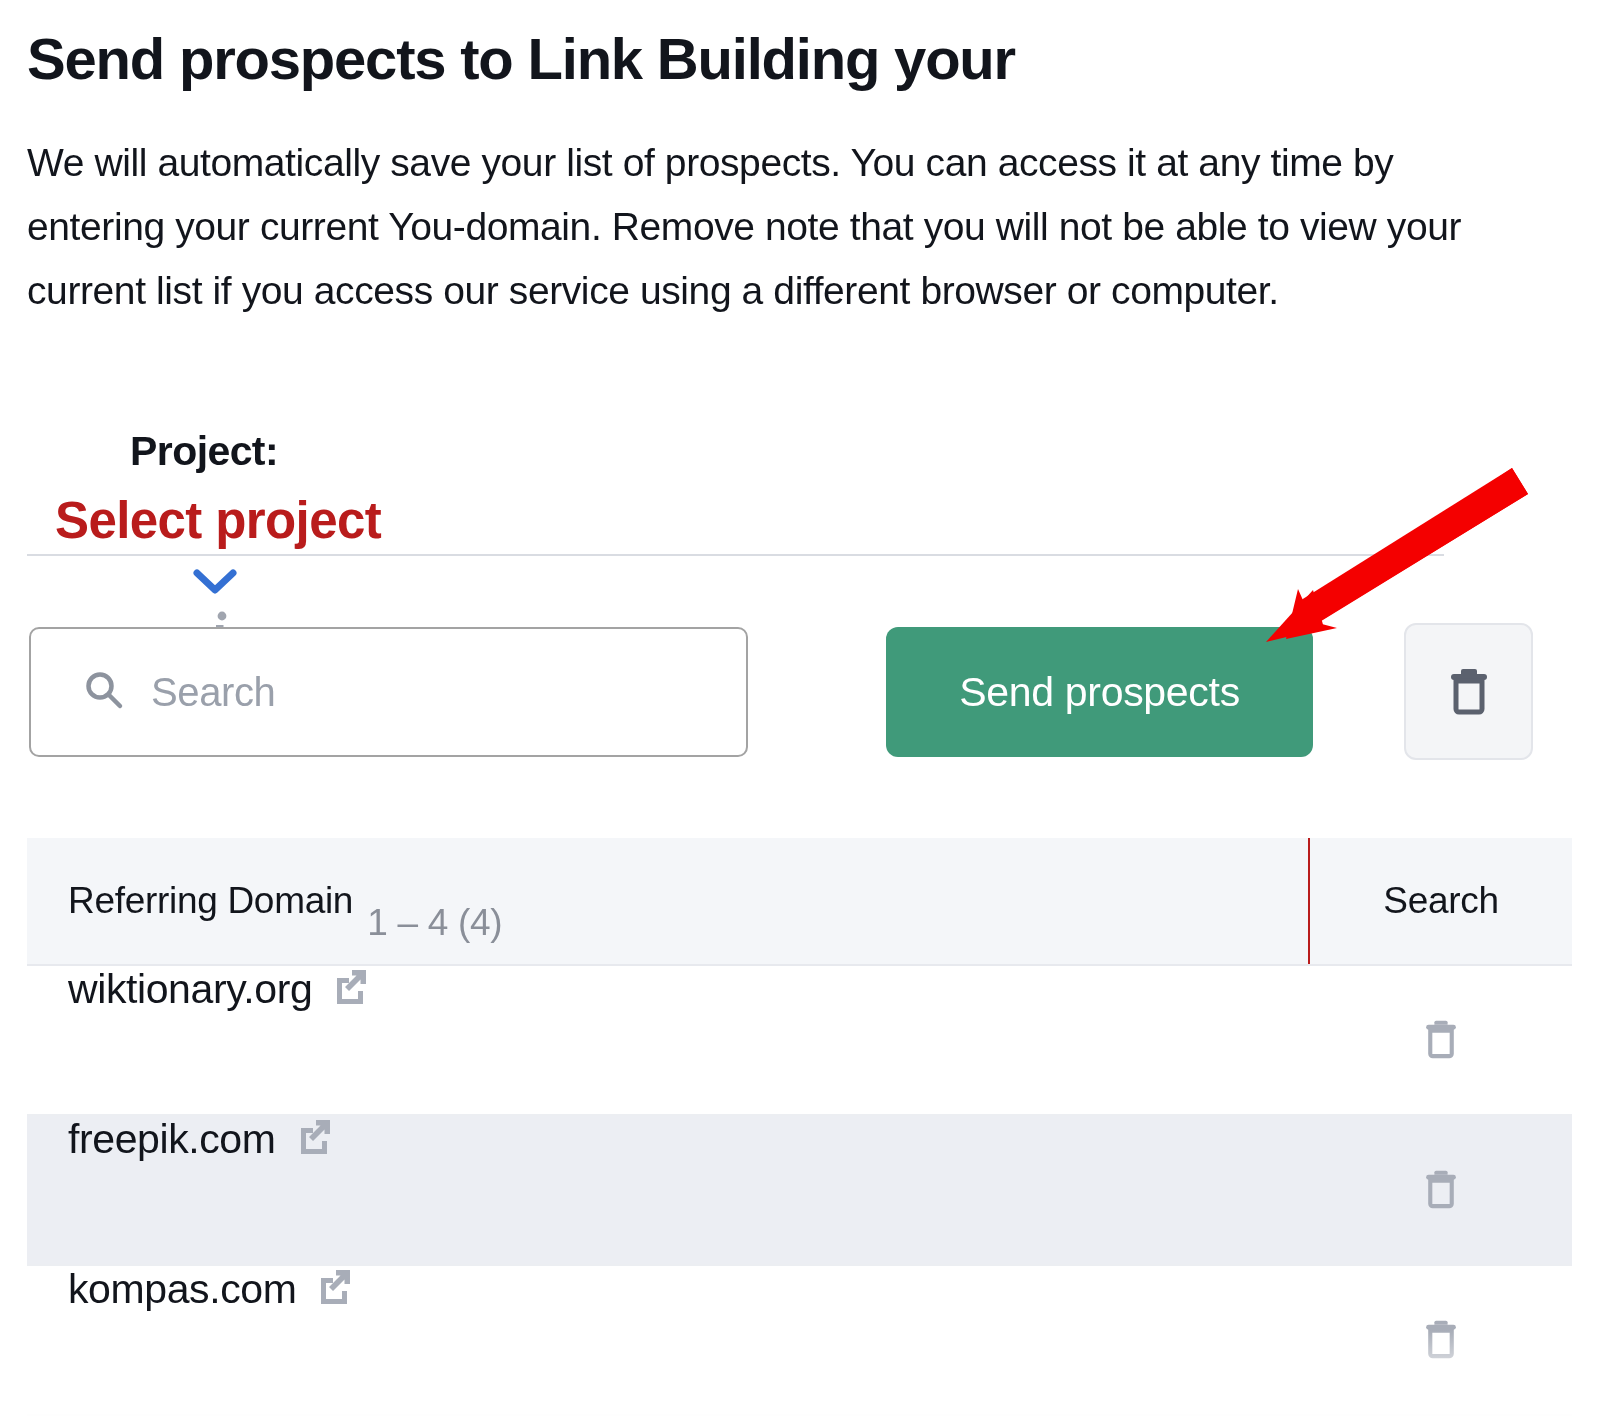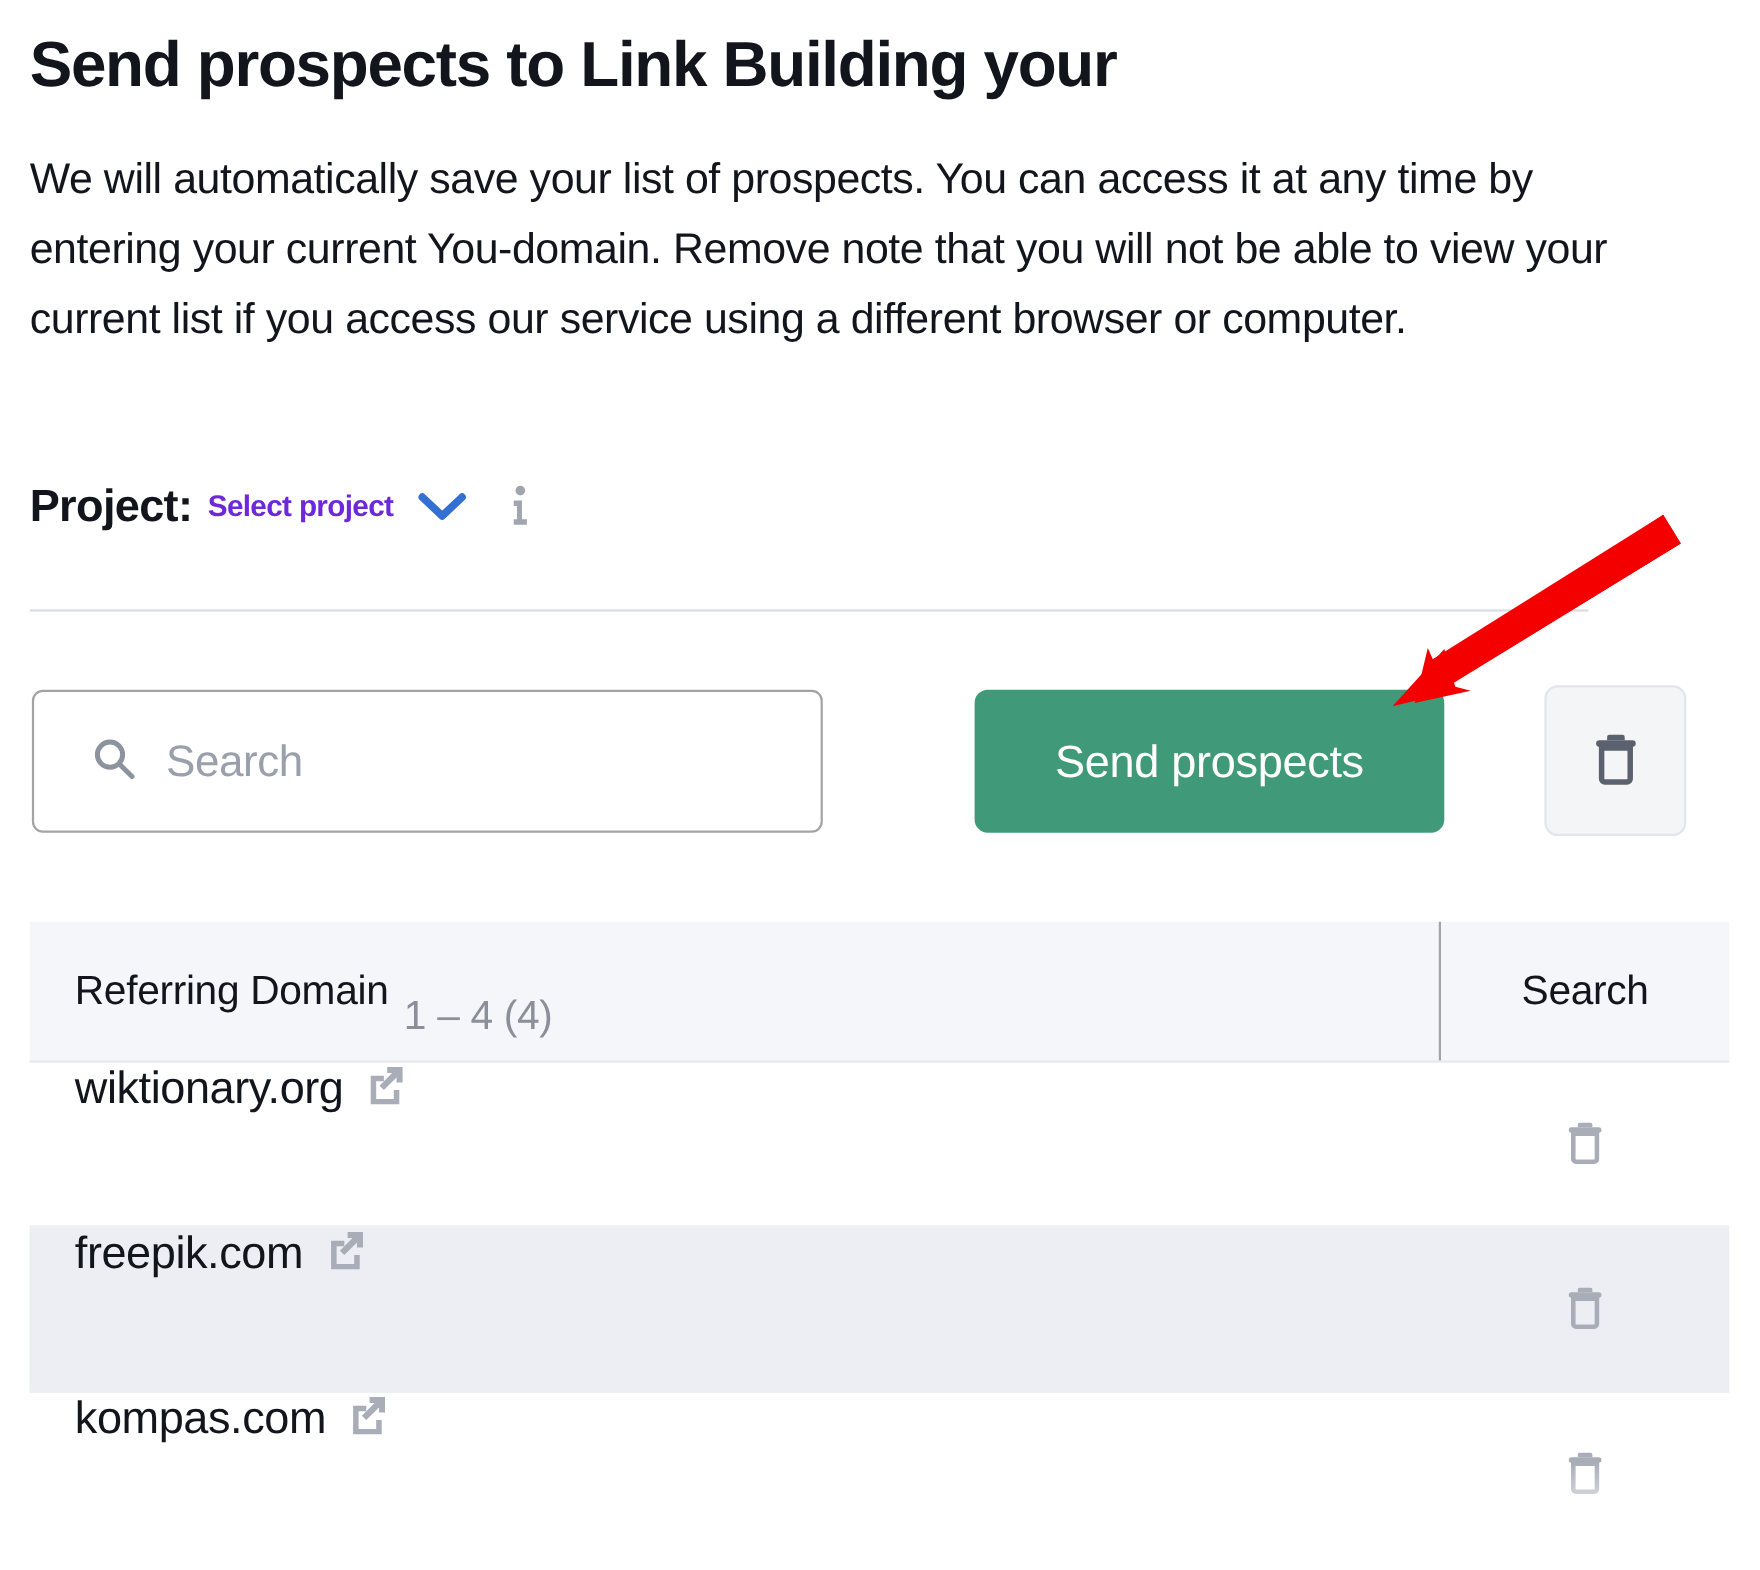--- a/index.html
+++ b/index.html
@@ -19,28 +19,28 @@
   }
   .intro {
     position:absolute; left:27px; top:131px; width:1510px;
     font-size:39px; line-height:64px; font-weight:400;
     color:#12151c; letter-spacing:-0.4px;
   }
 
   
   .project-row {
     position:absolute; left:27px; top:428px;
-    display:flex; align-items:center; gap:0px; height:64px;
+    display:flex; align-items:center; gap:16px; height:64px;flex-direction:column;
   }
   .project-label {
     font-size:41px; font-weight:700; color:#12151c; letter-spacing:-0.6px;
   }
   .project-select {
-    font-size:27px; font-weight:700; color:#6d28d9;
-    letter-spacing:-0.6px; margin-left:14px; cursor:pointer;
+    font-size:51px; font-weight:700; color:#b91c1c;
+    letter-spacing:-0.6px; margin-left:28px; cursor:pointer;
   }
   .chevron { margin-left:22px; display:flex; align-items:center; cursor:pointer; }
   .info-icon {
     margin-left:36px; display:flex; align-items:center; justify-content:center;
     width:26px; height:36px;
   }
 
   .divider {
     position:absolute; left:27px; top:554px; width:1417px; height:2px;
     background:#d9dce2;
@@ -77,21 +77,21 @@
 
   
   .table { position:absolute; left:27px; top:838px; width:1545px; }
   .t-head {
     display:flex; height:128px; background:#f4f6f9;
     border-bottom:2px solid #e7e9ee;
   }
   .th-domain {
     flex:1; display:flex; align-items:center; padding-left:41px;
     font-size:37px; color:#12151c; letter-spacing:-0.3px;
-    border-right:2px solid #a3a3a3;
+    border-right:2px solid #b91c1c;
   }
   .th-domain .count { color:#8a8f99; margin-left:14px; font-size:37px;margin-top:44px; }
   .th-remove {
     width:262px; display:flex; align-items:center; justify-content:center;
     font-size:37px; color:#12151c; letter-spacing:-0.3px;
   }
   .t-row { display:flex; height:150px; border-bottom:2px solid #eceef2; }
   .t-row.alt { background:#eceef3; }
   .td-domain {
     flex:1; display:flex; align-items:flex-start; padding-left:41px; gap:20px;

